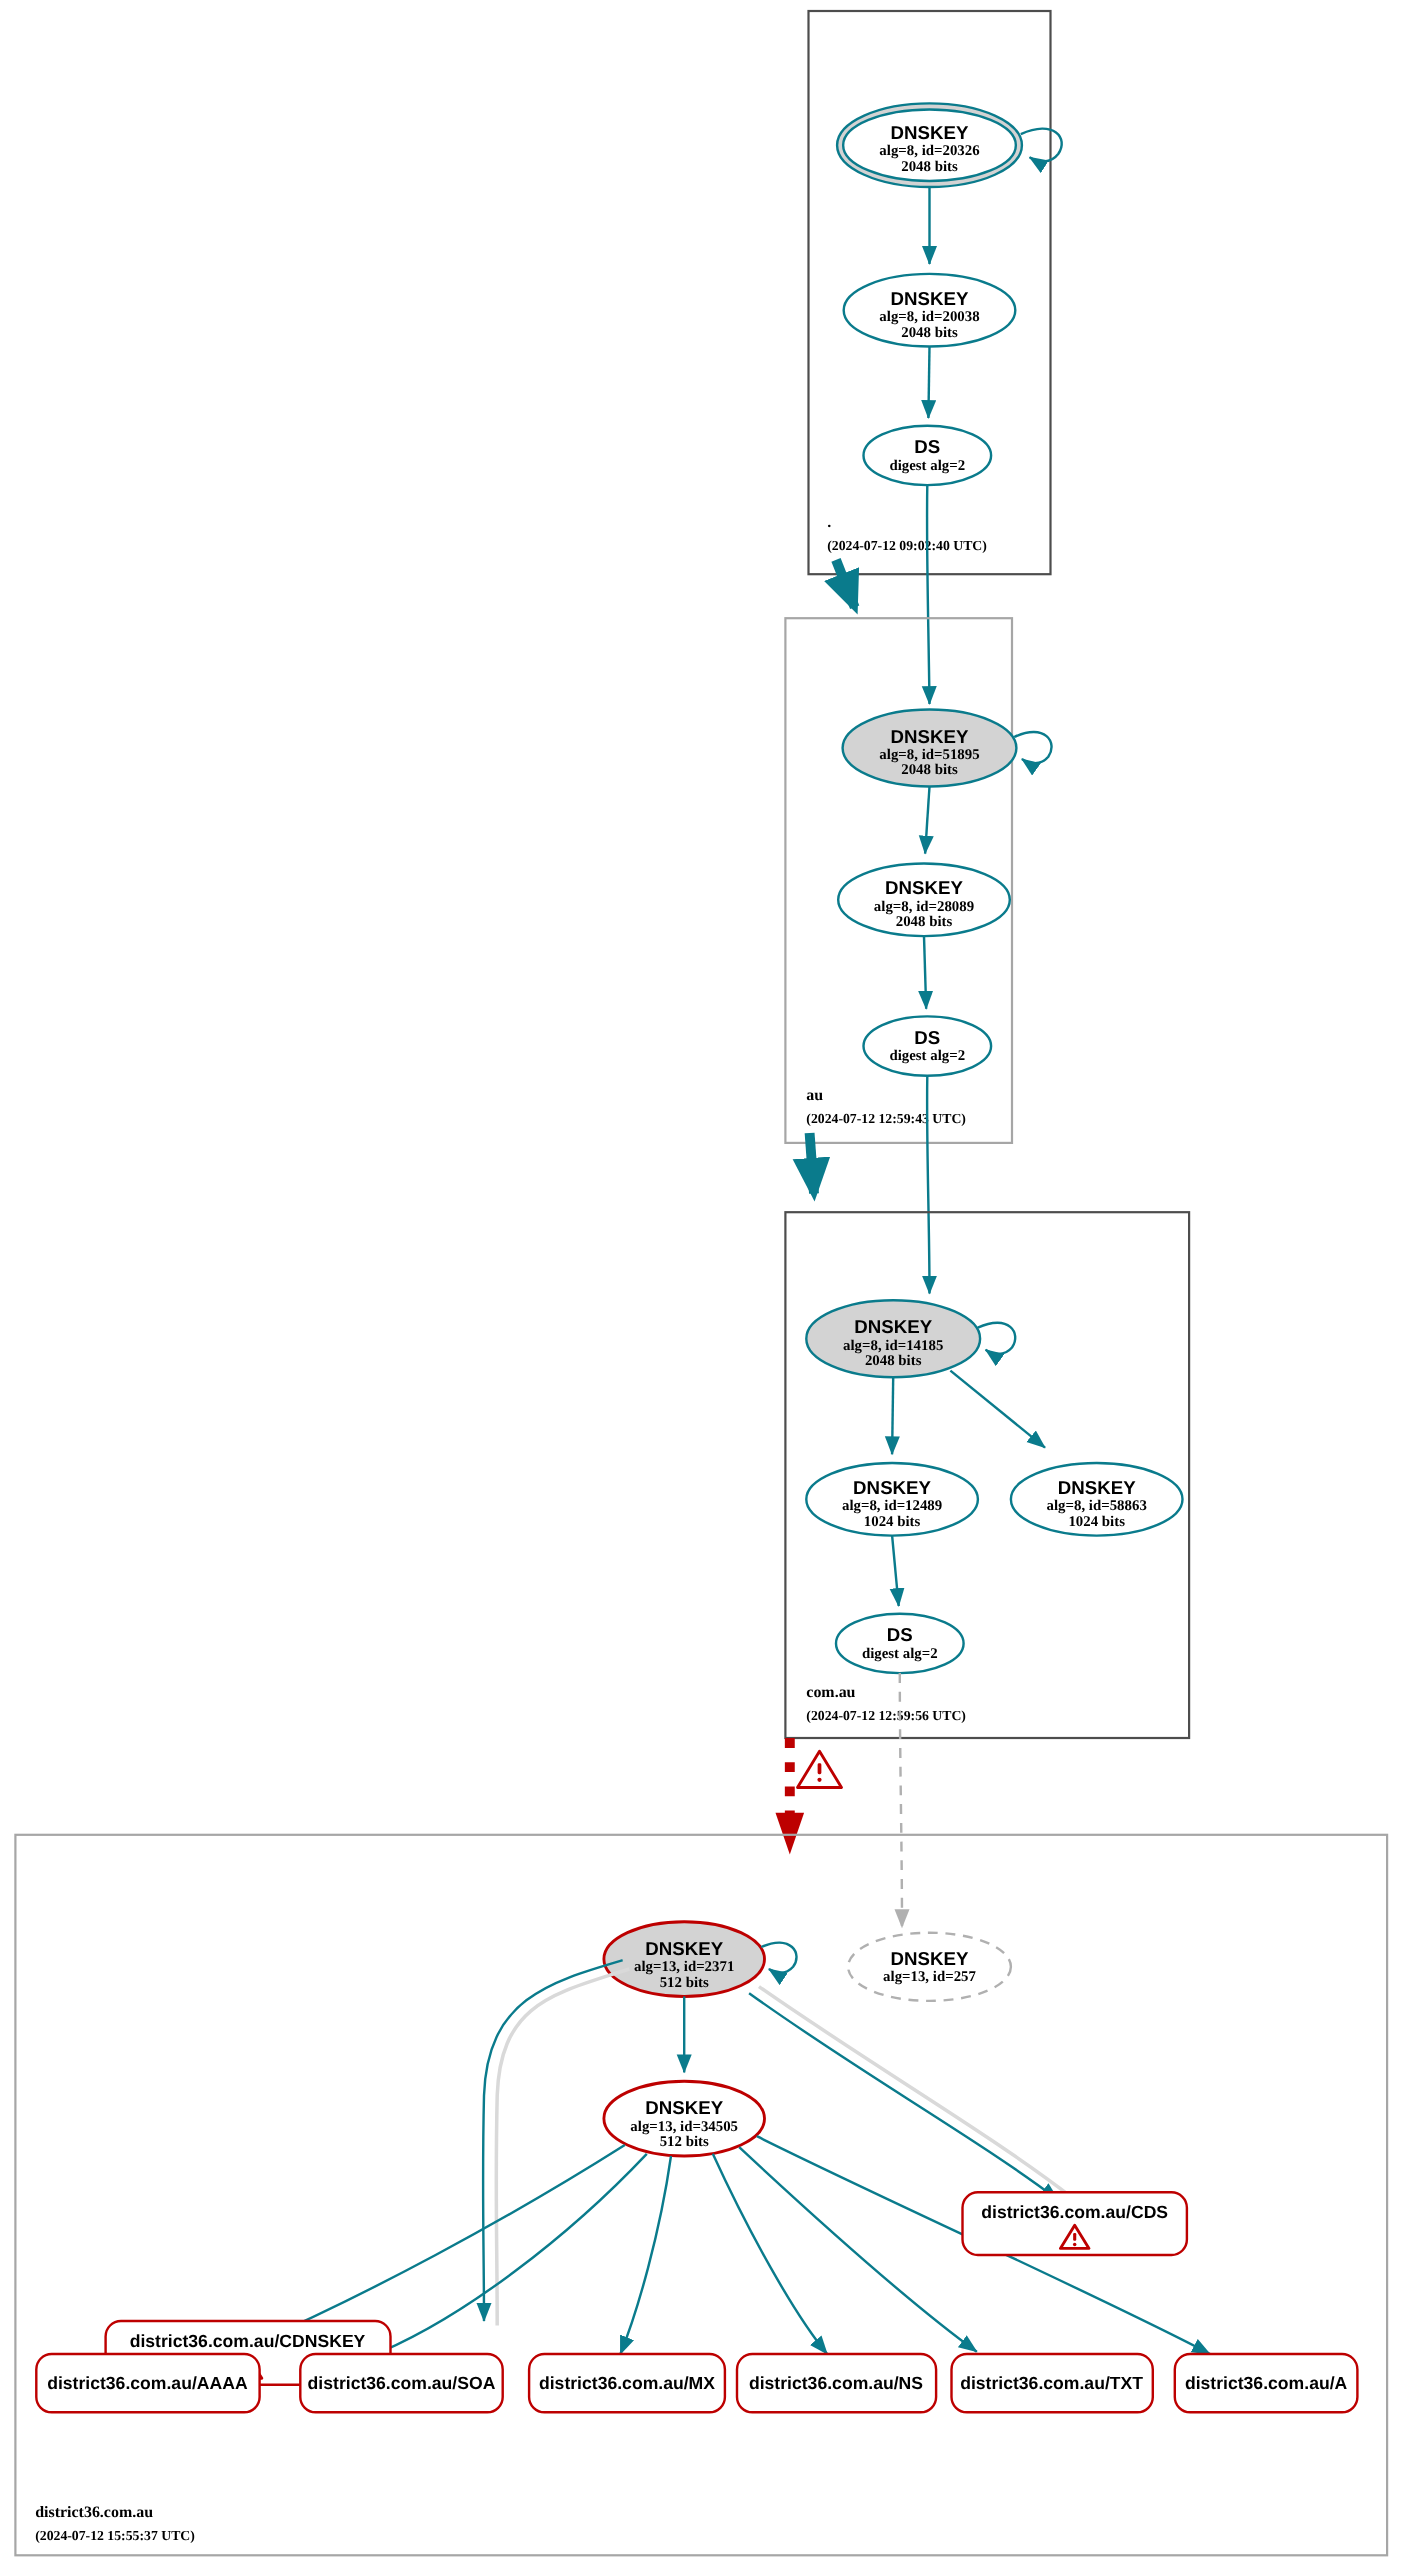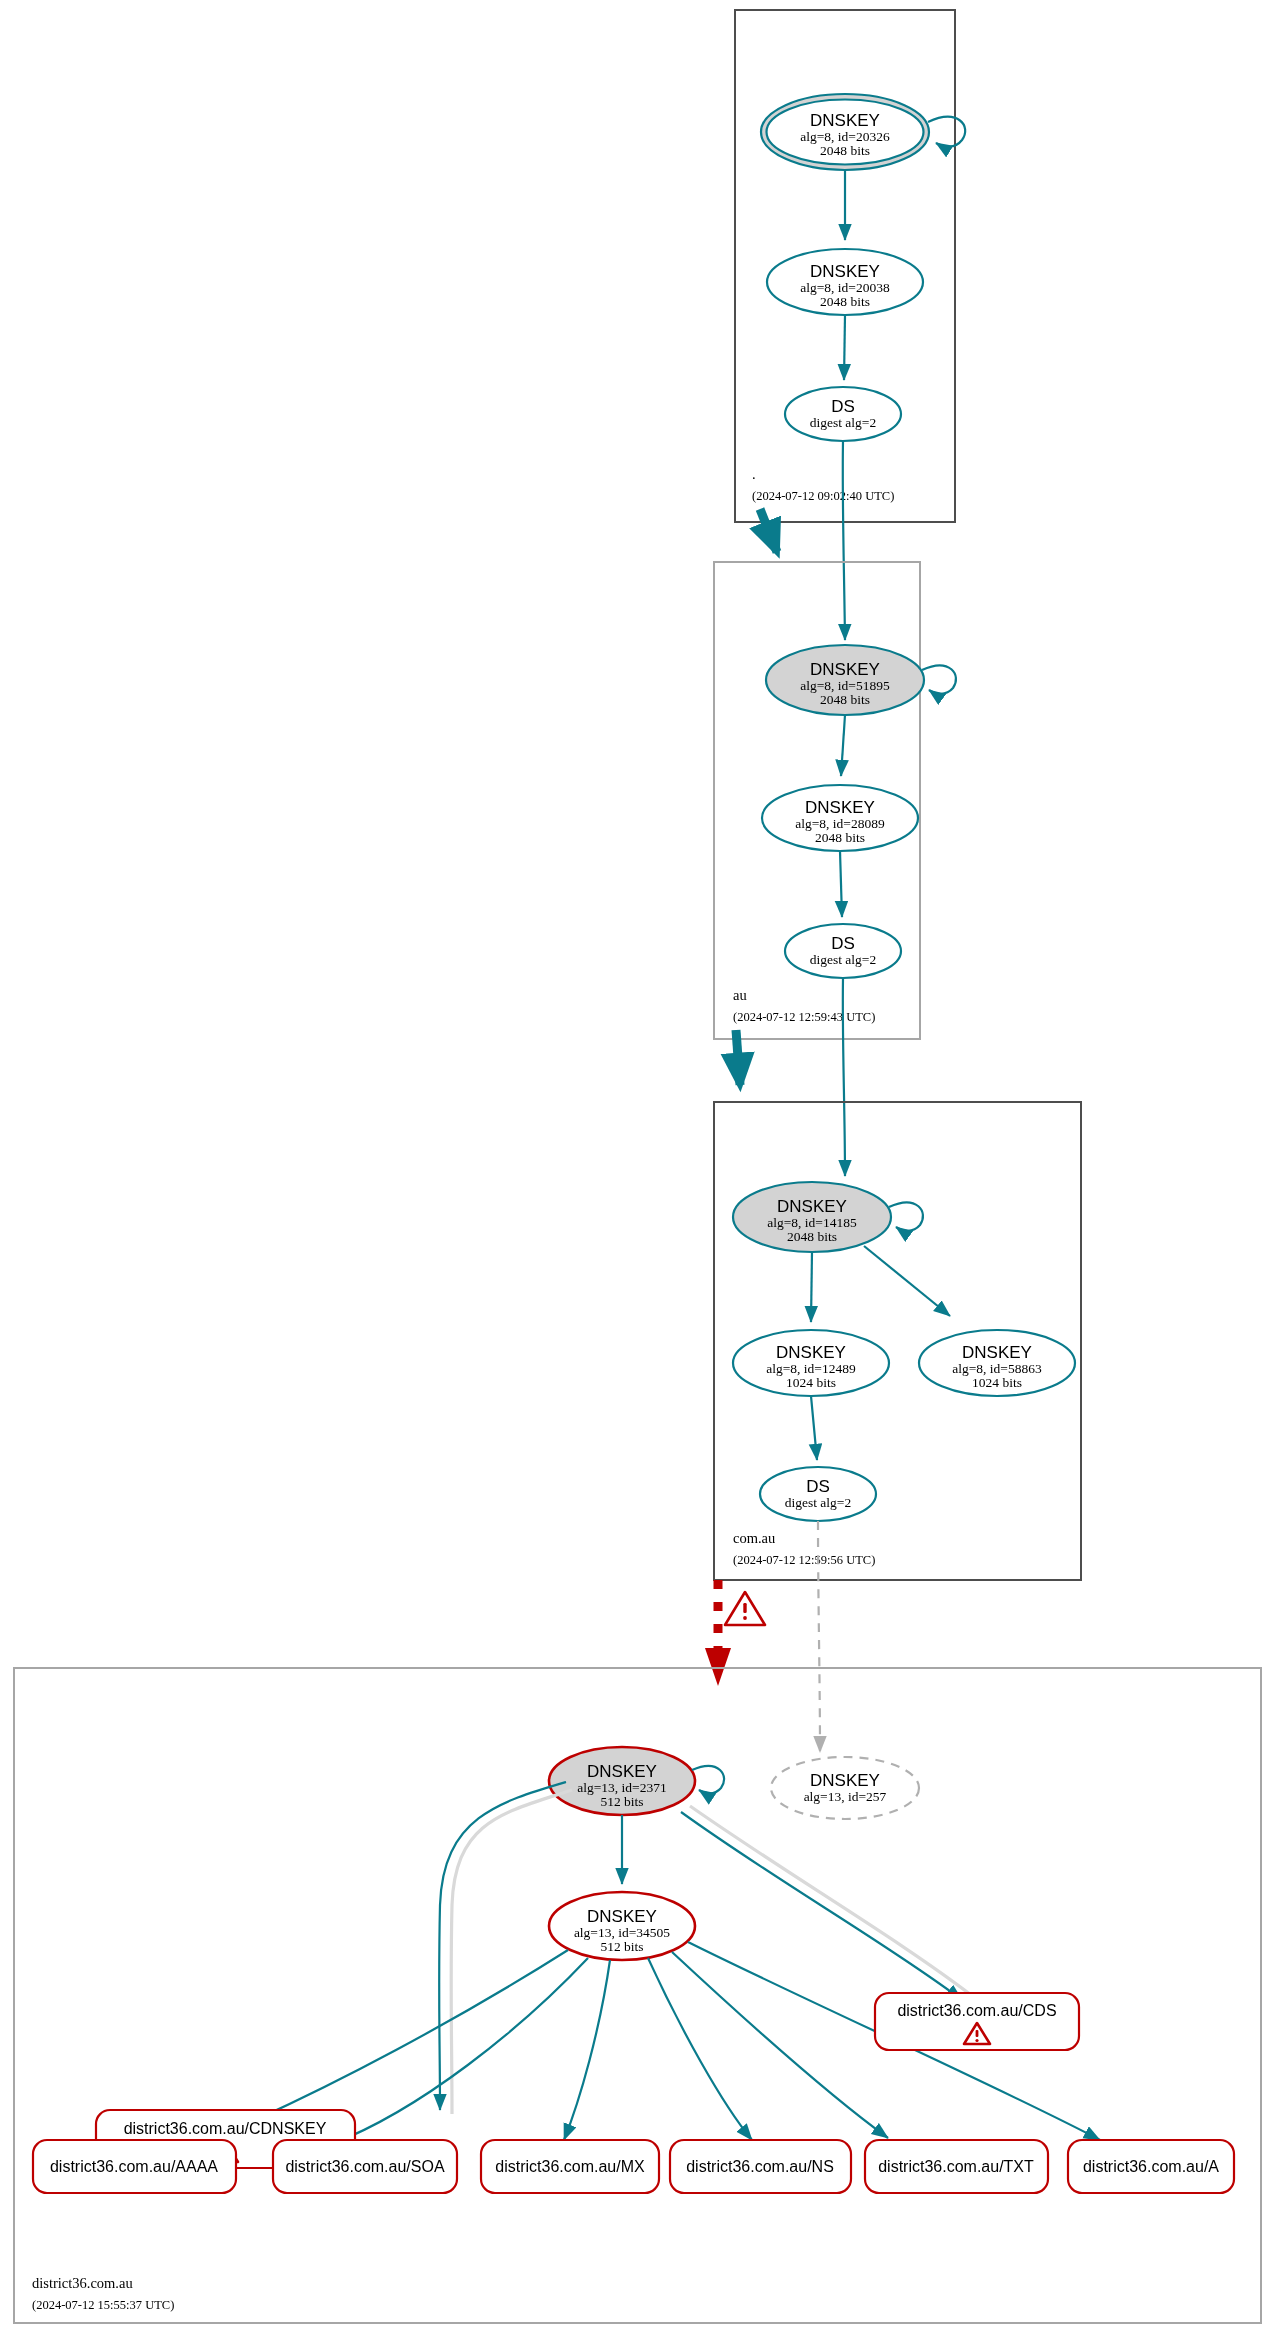--- a/index.html
+++ b/index.html
@@ -7,20 +7,21 @@
     padding: 0;
     background: #ffffff;
   }
   #stage {
     position: relative;
     width: 1275px;
     height: 2340px;
     background: #ffffff;
     font-family: "Liberation Sans", sans-serif;
     overflow: hidden;
+    font-weight: bold;
   }
   svg.graph {
     position: absolute;
     left: 0;
     top: 0;
     width: 1275px;
     height: 2340px;
   }
   
   .ell-secure { fill: #ffffff; stroke: #0a7b8c; stroke-width: 2.2; }

